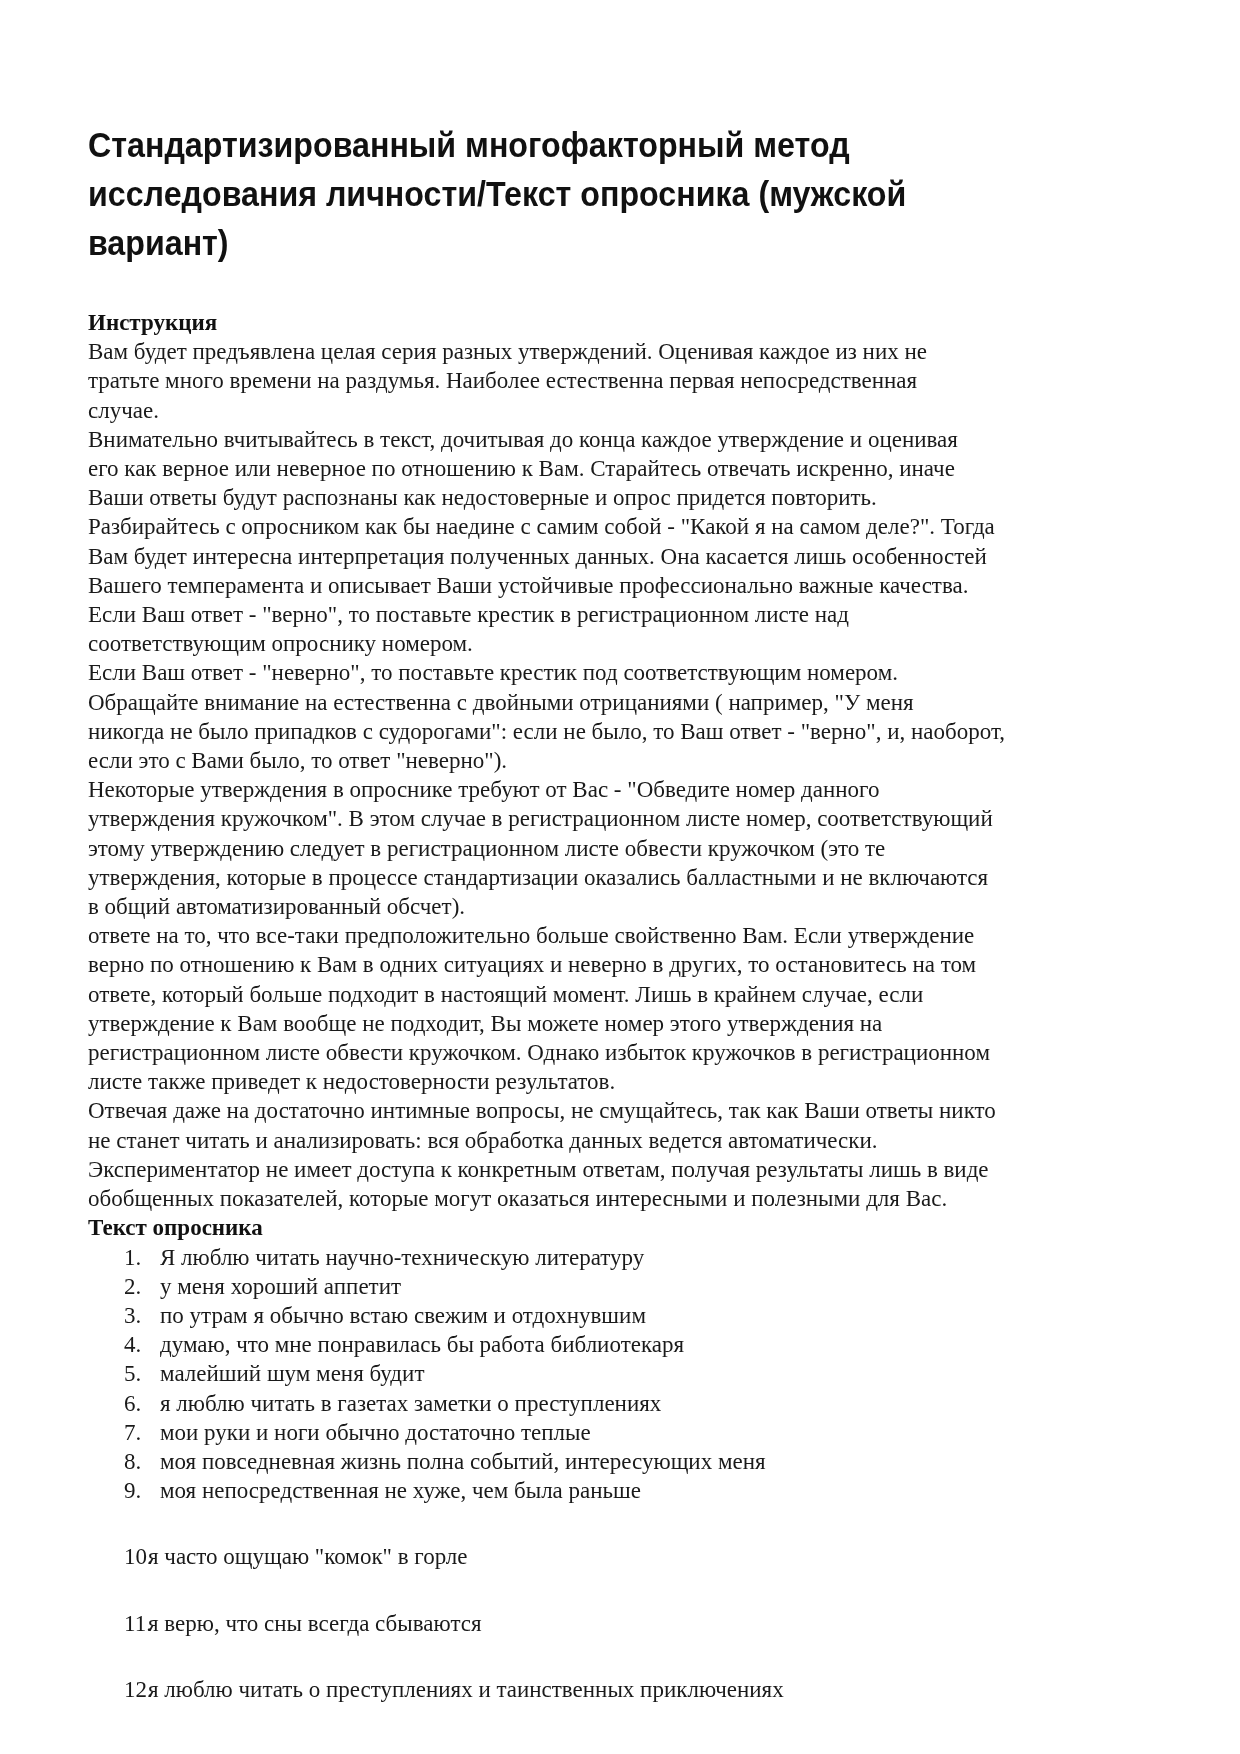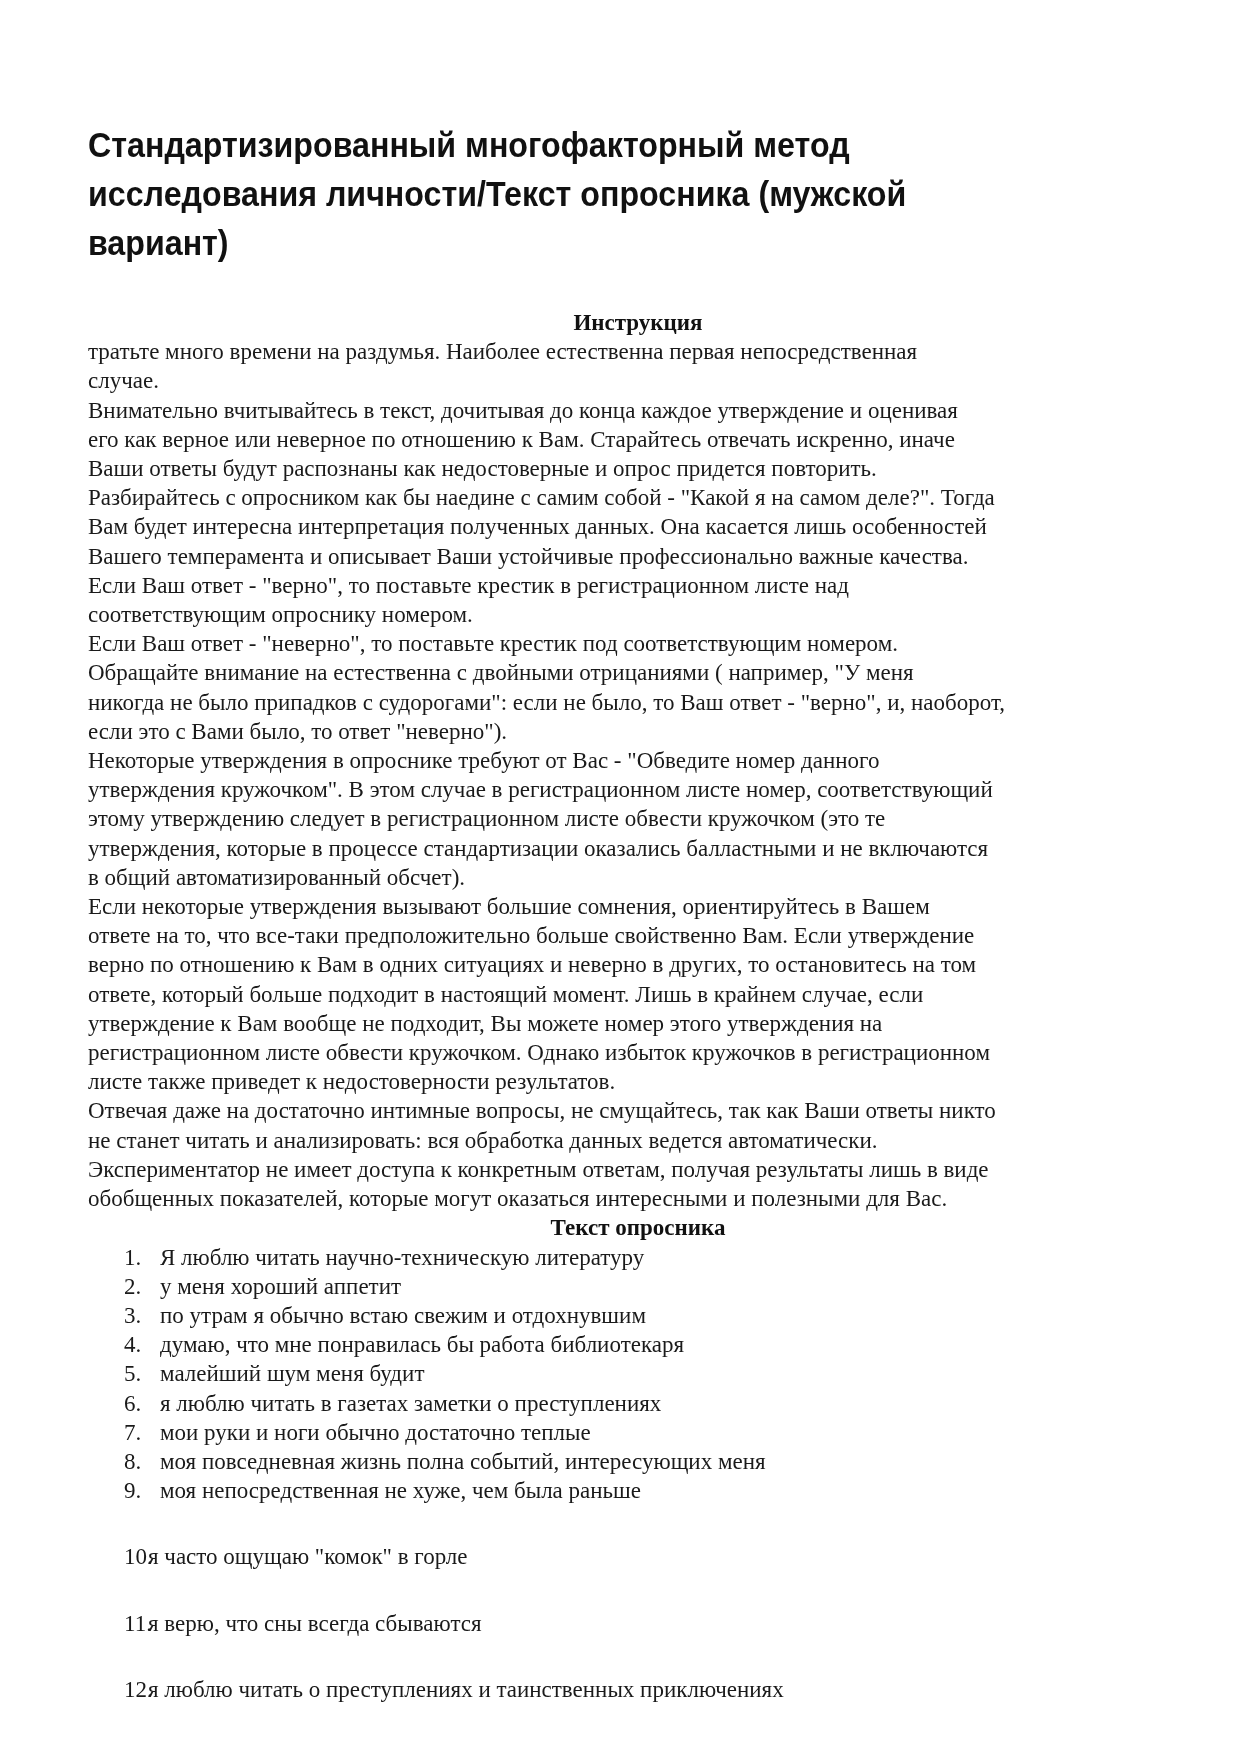--- a/index.html
+++ b/index.html
@@ -8,61 +8,61 @@
   .title {
     position: absolute; left: 88px; top: 120px; width: 1060px;
     font-family: "Liberation Sans", sans-serif; font-weight: bold;
     font-size: 35px; line-height: 49px; margin: 0; color: #111;
     transform: scaleX(0.92); transform-origin: left top;
   }
   .body {
     position: absolute; left: 88px; top: 308px; width: 1100px;
     font-family: "Liberation Serif", serif; font-size: 23px; line-height: 29.2px; color: #1a1a1a;
   }
-  .h { font-family: "Liberation Serif", serif; font-weight: bold; font-size: 23px; margin: 0; line-height: 29.2px; color: #111; text-align: center; }
+  .h { font-family: "Liberation Serif", serif; font-weight: bold; font-size: 23px; margin: 0; line-height: 29.2px; color: #111; }
   .line { display: block; white-space: nowrap; margin: 0; }
   ol { list-style: none; padding: 0; margin: 0; }
   ol li { display: block; white-space: nowrap; position: relative; padding-left: 72px; }
   ol li .num { position: absolute; left: 36px; }
   ol li.two .num { left: 36px; }
   ol li.two { padding-left: 60px; margin-top: 37px; }
 </style>
 </head>
 <body>
 
 <div class="page">
   <h1 class="title">
     <span class="line">Стандартизированный многофакторный метод</span>
     <span class="line">исследования личности/Текст опросника (мужской</span>
     <span class="line">вариант)</span>
   </h1>
 
   <div class="body">
     <p class="h">Инструкция</p>
     <div>
+      <span class="line">Вам будет предъявлена целая серия разных утверждений. Оценивая каждое из них не</span>
       <span class="line">тратьте много времени на раздумья. Наиболее естественна первая непосредственная</span>
       <span class="line">случае.</span>
       <span class="line">Внимательно вчитывайтесь в текст, дочитывая до конца каждое утверждение и оценивая</span>
       <span class="line">его как верное или неверное по отношению к Вам. Старайтесь отвечать искренно, иначе</span>
       <span class="line">Ваши ответы будут распознаны как недостоверные и опрос придется повторить.</span>
       <span class="line">Разбирайтесь с опросником как бы наедине с самим собой - "Какой я на самом деле?". Тогда</span>
       <span class="line">Вам будет интересна интерпретация полученных данных. Она касается лишь особенностей</span>
       <span class="line">Вашего темперамента и описывает Ваши устойчивые профессионально важные качества.</span>
       <span class="line">Если Ваш ответ - "верно", то поставьте крестик в регистрационном листе над</span>
       <span class="line">соответствующим опроснику номером.</span>
       <span class="line">Если Ваш ответ - "неверно", то поставьте крестик под соответствующим номером.</span>
       <span class="line">Обращайте внимание на естественна с двойными отрицаниями ( например, "У меня</span>
       <span class="line">никогда не было припадков с судорогами": если не было, то Ваш ответ - "верно", и, наоборот,</span>
       <span class="line">если это с Вами было, то ответ "неверно").</span>
       <span class="line">Некоторые утверждения в опроснике требуют от Вас - "Обведите номер данного</span>
       <span class="line">утверждения кружочком". В этом случае в регистрационном листе номер, соответствующий</span>
       <span class="line">этому утверждению следует в регистрационном листе обвести кружочком (это те</span>
       <span class="line">утверждения, которые в процессе стандартизации оказались балластными и не включаются</span>
       <span class="line">в общий автоматизированный обсчет).</span>
-      <span class="line">Если некоторые утверждения вызывают большие сомнения, ориентируйтесь в Вашем</span>
       <span class="line">ответе на то, что все-таки предположительно больше свойственно Вам. Если утверждение</span>
       <span class="line">верно по отношению к Вам в одних ситуациях и неверно в других, то остановитесь на том</span>
       <span class="line">ответе, который больше подходит в настоящий момент. Лишь в крайнем случае, если</span>
       <span class="line">утверждение к Вам вообще не подходит, Вы можете номер этого утверждения на</span>
       <span class="line">регистрационном листе обвести кружочком. Однако избыток кружочков в регистрационном</span>
       <span class="line">листе также приведет к недостоверности результатов.</span>
       <span class="line">Отвечая даже на достаточно интимные вопросы, не смущайтесь, так как Ваши ответы никто</span>
       <span class="line">не станет читать и анализировать: вся обработка данных ведется автоматически.</span>
       <span class="line">Экспериментатор не имеет доступа к конкретным ответам, получая результаты лишь в виде</span>
       <span class="line">обобщенных показателей, которые могут оказаться интересными и полезными для Вас.</span>

